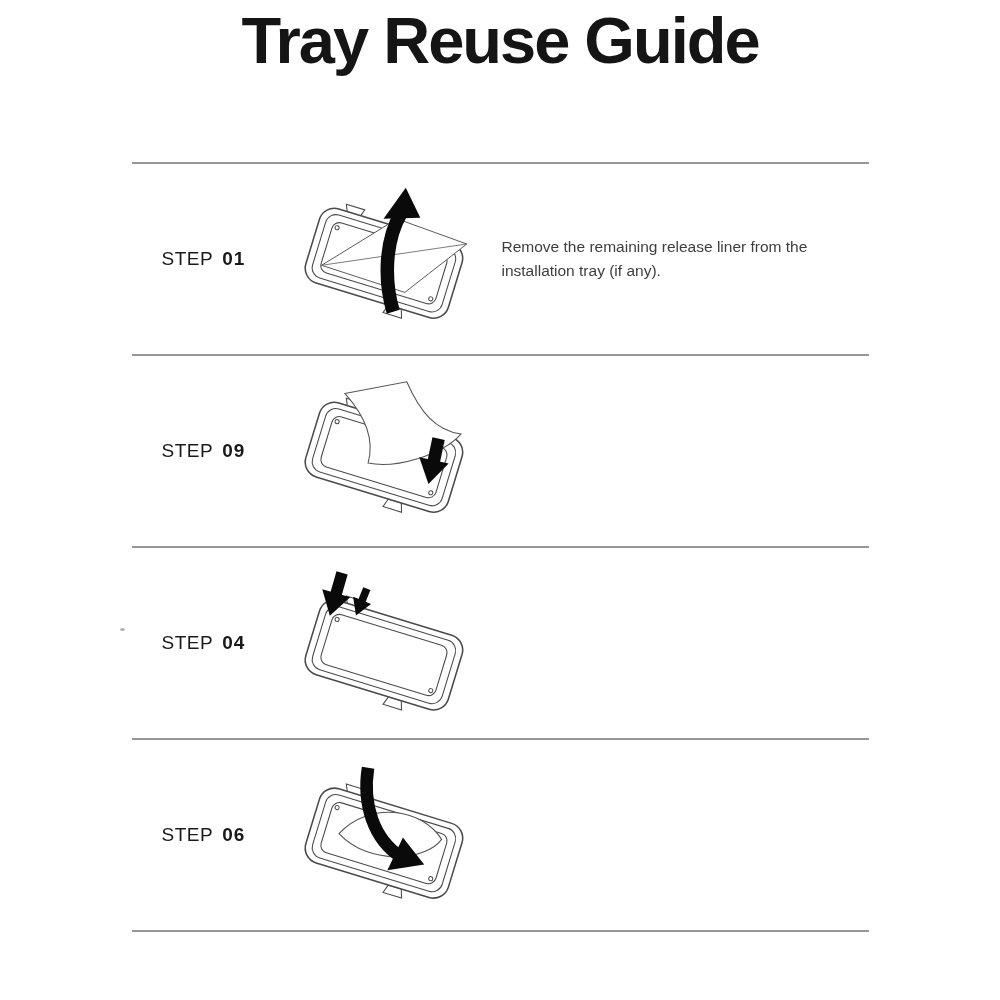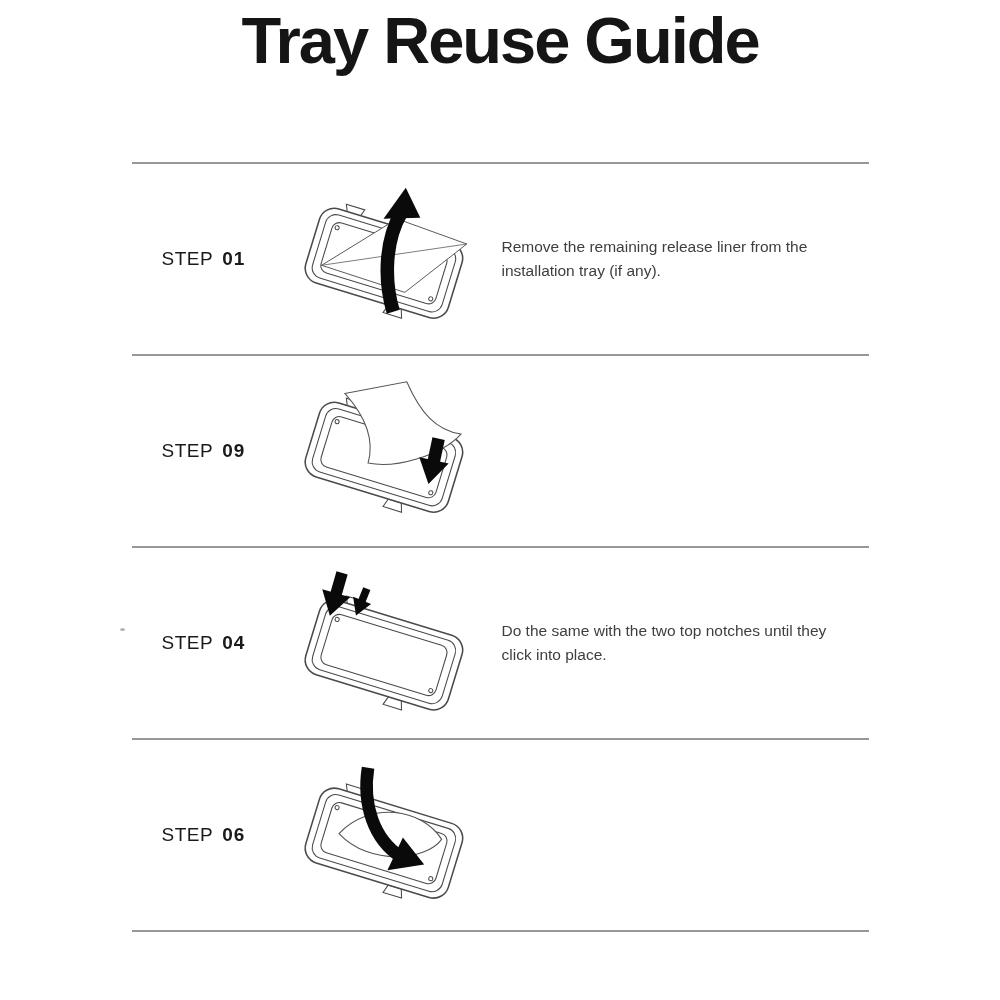--- a/index.html
+++ b/index.html
@@ -156,21 +156,20 @@
           <g fill="#0a0a0a" transform="rotate(16 54 30)">
             <rect x="48" y="4" width="12" height="24"></rect>
             <polygon points="39,26 69,26 54,50"></polygon>
           </g>
           <g fill="#0a0a0a" transform="rotate(22 80 38)">
             <rect x="76" y="20" width="8" height="15"></rect>
             <polygon points="70,33 90,33 80,50"></polygon>
           </g>
         </svg>
       </div>
-      <p class="step-desc">Do the same with the two top notches until they click into place.</p>
     </section>
 
     <hr class="divider">
 
     <section class="step-row">
       <div class="step-label">
         <span class="word">STEP</span><span class="num">06</span>
       </div>
       <div class="step-figure">
         <svg width="205" height="150" viewBox="0 0 210 155">

